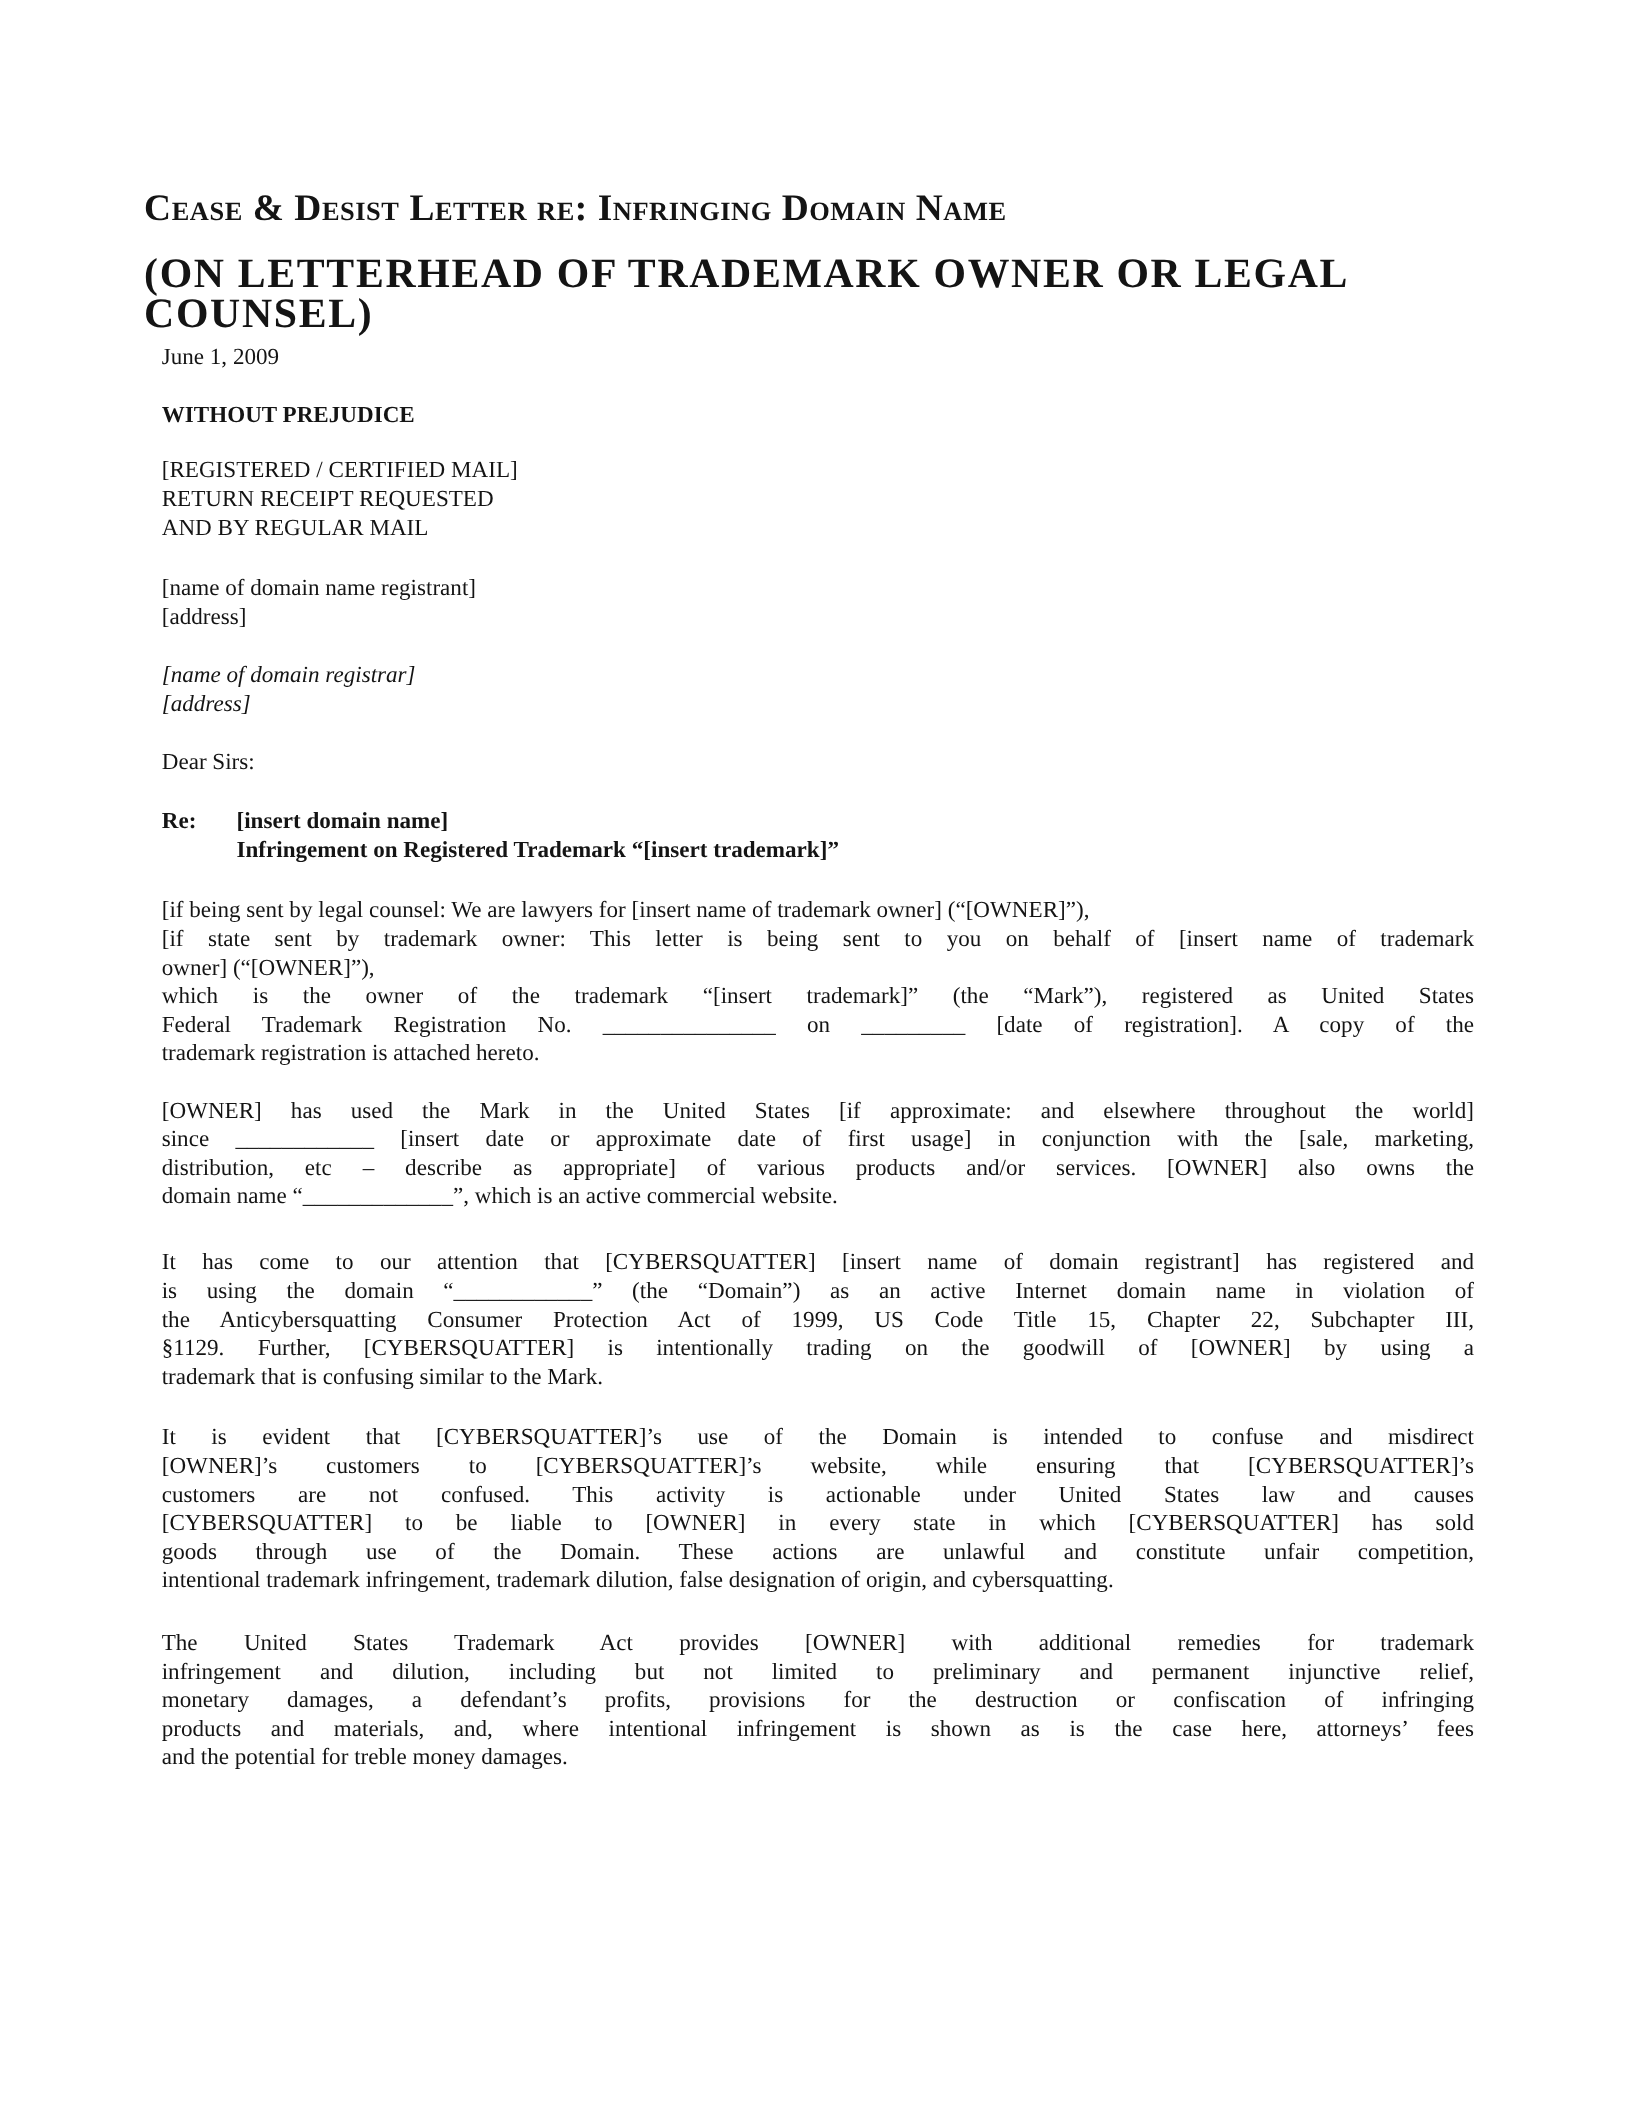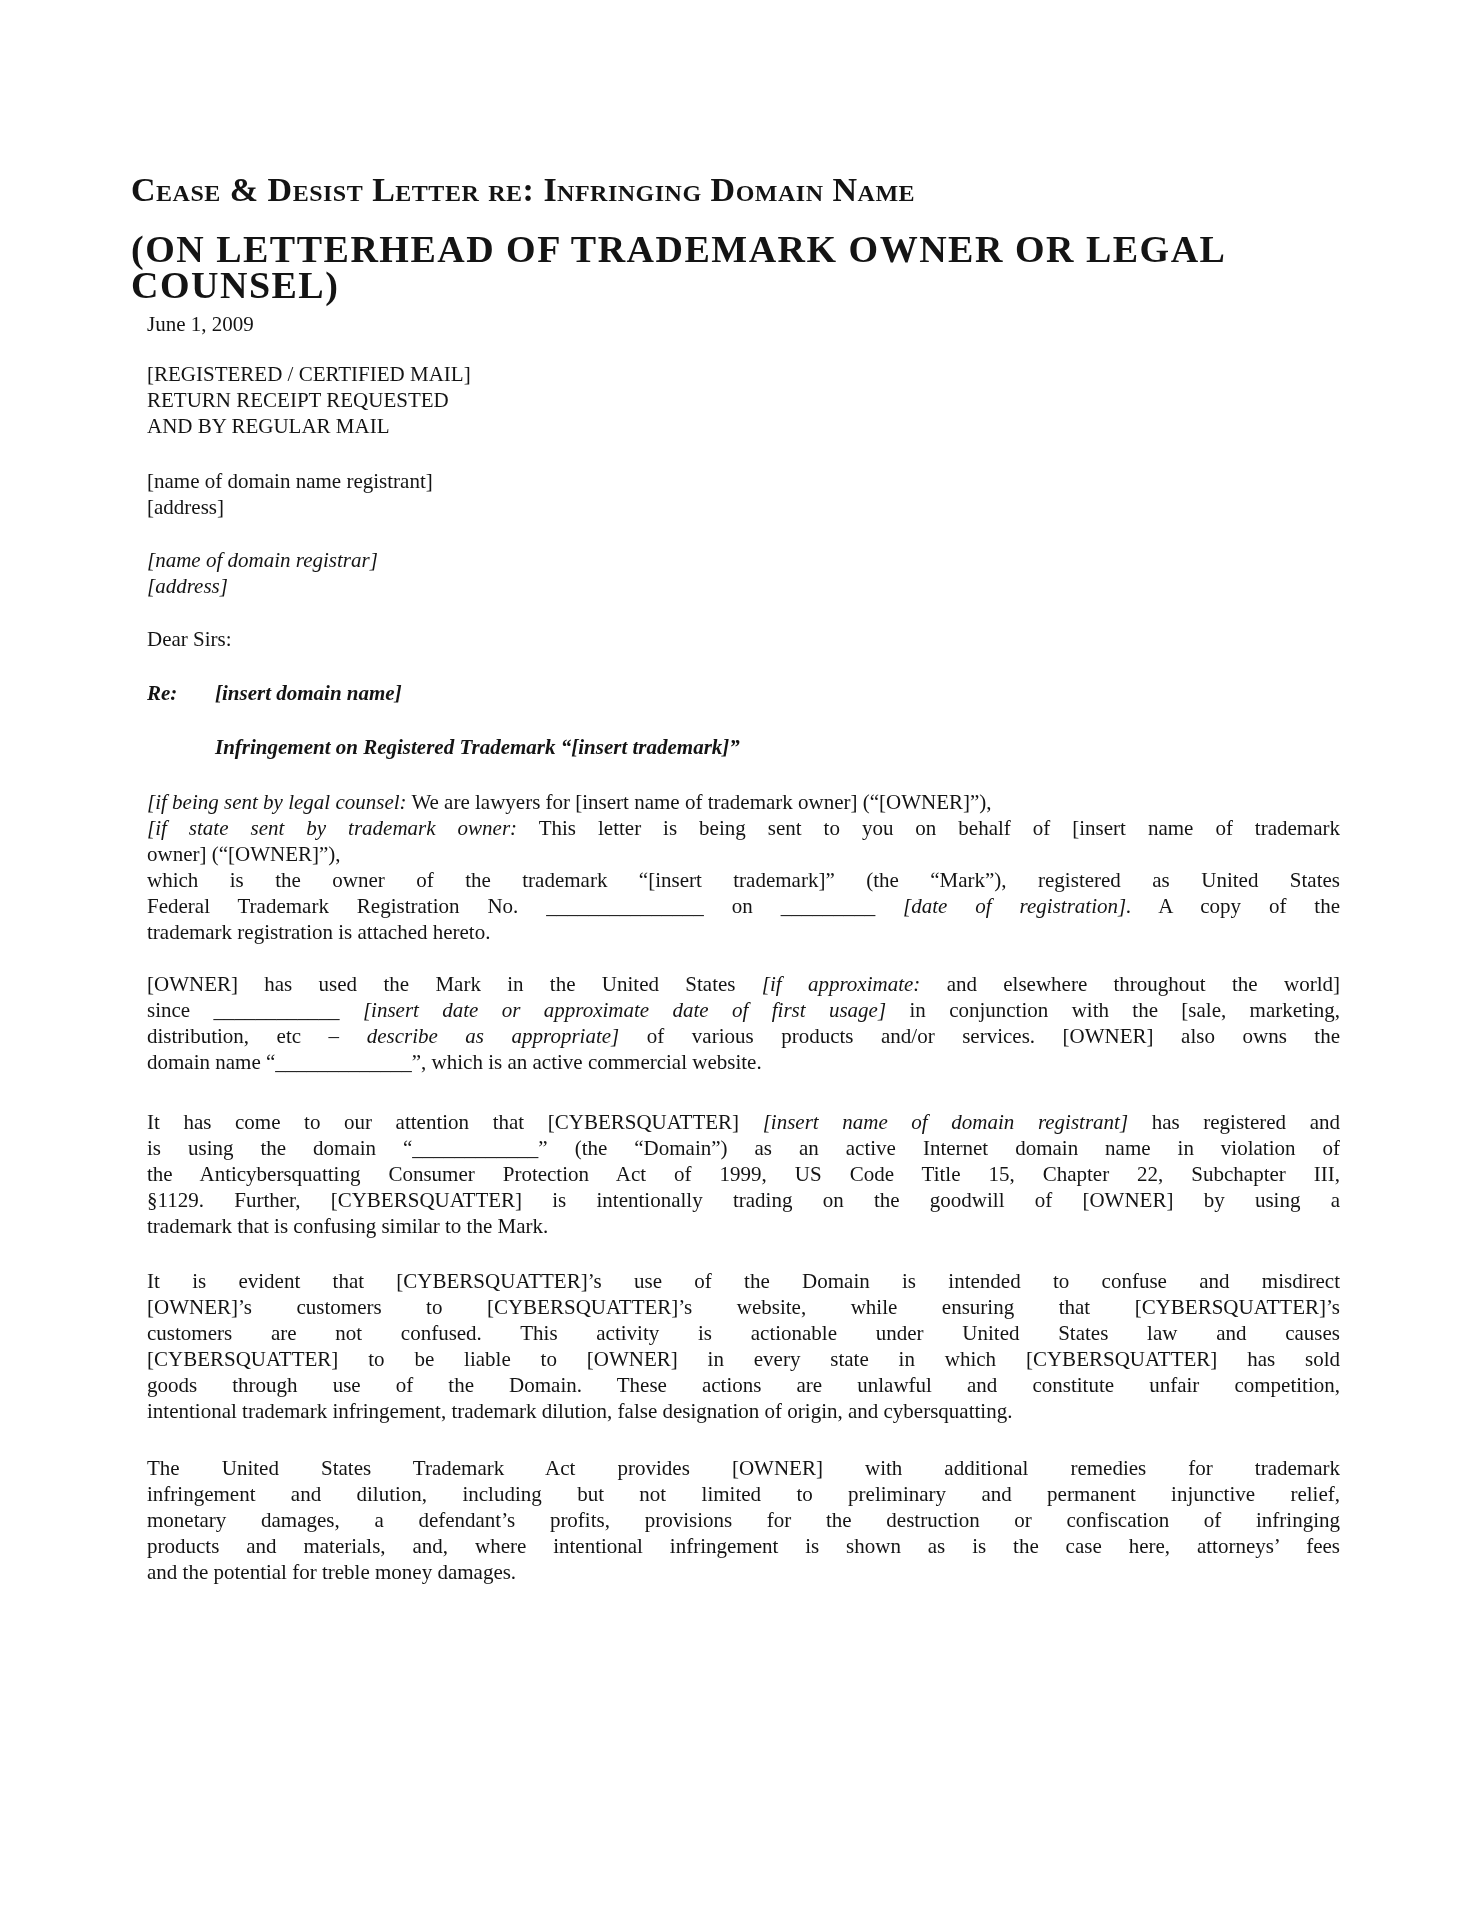--- a/index.html
+++ b/index.html
@@ -21,21 +21,21 @@
     font-size:34px;font-weight:bold;line-height:38px;
     font-variant:small-caps;letter-spacing:0.5px;
   }
   .title2{
     font-size:38px;font-weight:bold;line-height:36px;
     letter-spacing:1.5px;margin-top:22px;
   }
   .ln{font-size:21px;line-height:26px;white-space:pre-wrap;}
   .j{text-align:justify;text-align-last:justify;}
   .b{font-weight:bold;}
-  .i{font-style:italic;margin-top:28px;}
+  .i{}
   .mt-wp{margin-top:27px;}
   .mt-mail{margin-top:24px;}
   .mt-registrant{margin-top:29px;}
   .mt-registrar{margin-top:27px;font-style:italic;}
   .mt-dear{margin-top:27px;}
   .mt-re{margin-top:28px;}
   .mt-p1{margin-top:29px;}
   .mt-p2{margin-top:26px;}
   .mt-p3{margin-top:34px;}
   .mt-p4{margin-top:29px;}
@@ -48,20 +48,21 @@
 
 <div class="page">
 
   <div class="title-wrap">
     <div class="title1">Cease &amp; Desist Letter re: Infringing Domain Name</div>
     <div class="title2">(ON LETTERHEAD OF TRADEMARK OWNER OR LEGAL COUNSEL)</div>
   </div>
 
   <div class="ln">June 1, 2009</div>
 
+  <div class="ln b mt-wp">WITHOUT PREJUDICE</div>
 
   <div class="mt-mail">
     <div class="ln">[REGISTERED / CERTIFIED MAIL]</div>
     <div class="ln">RETURN RECEIPT REQUESTED</div>
     <div class="ln">AND BY REGULAR MAIL</div>
   </div>
 
   <div class="mt-registrant">
     <div class="ln">[name of domain name registrant]</div>
     <div class="ln">[address]</div>

